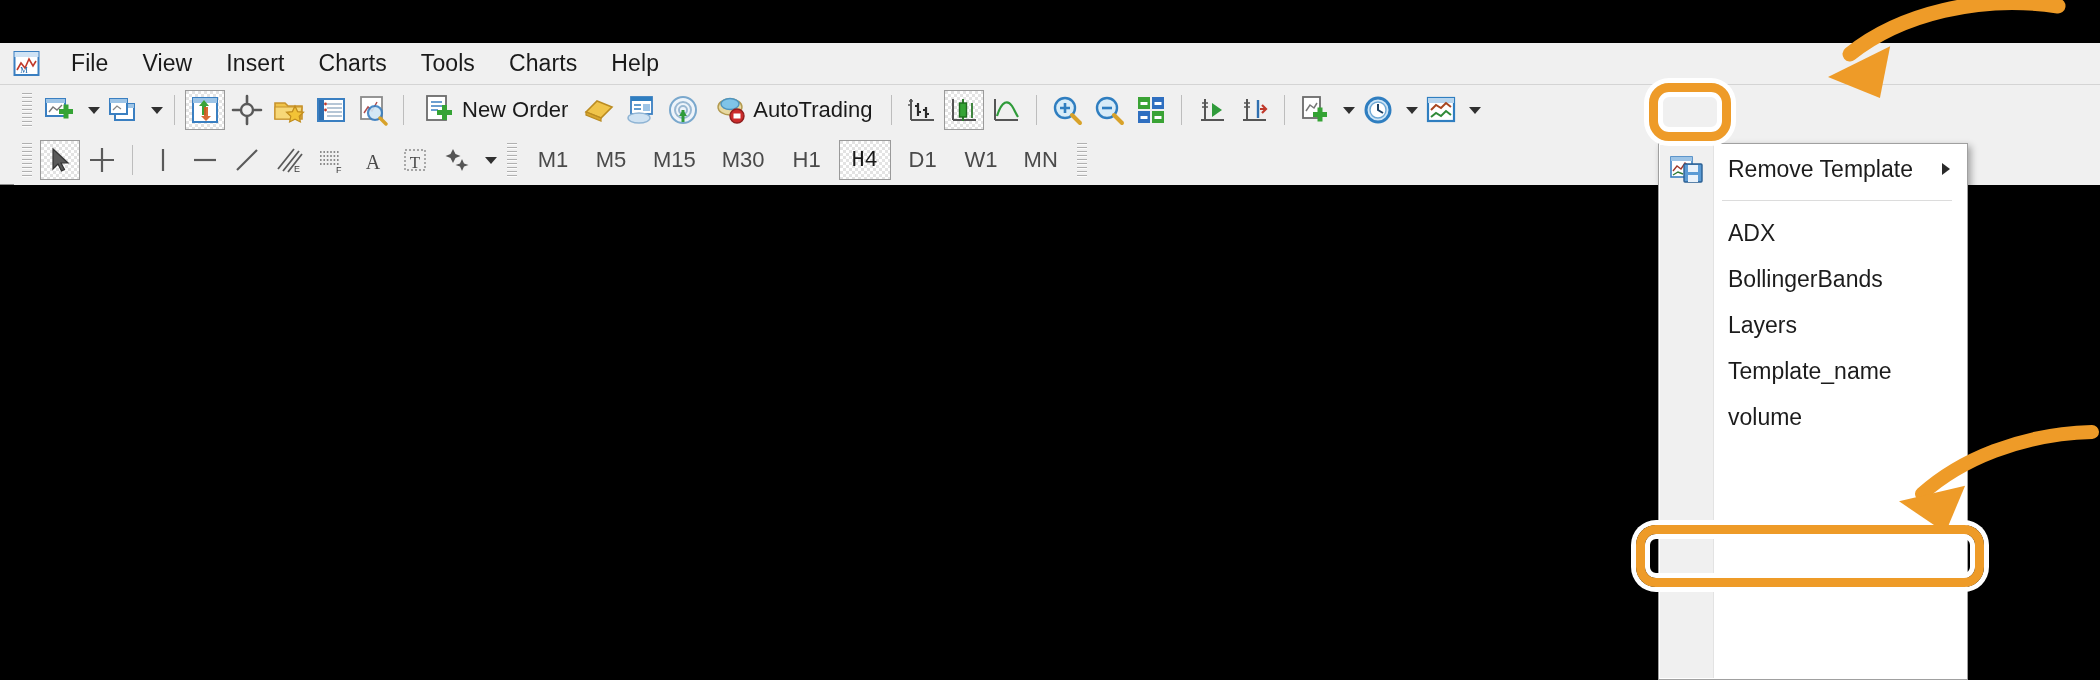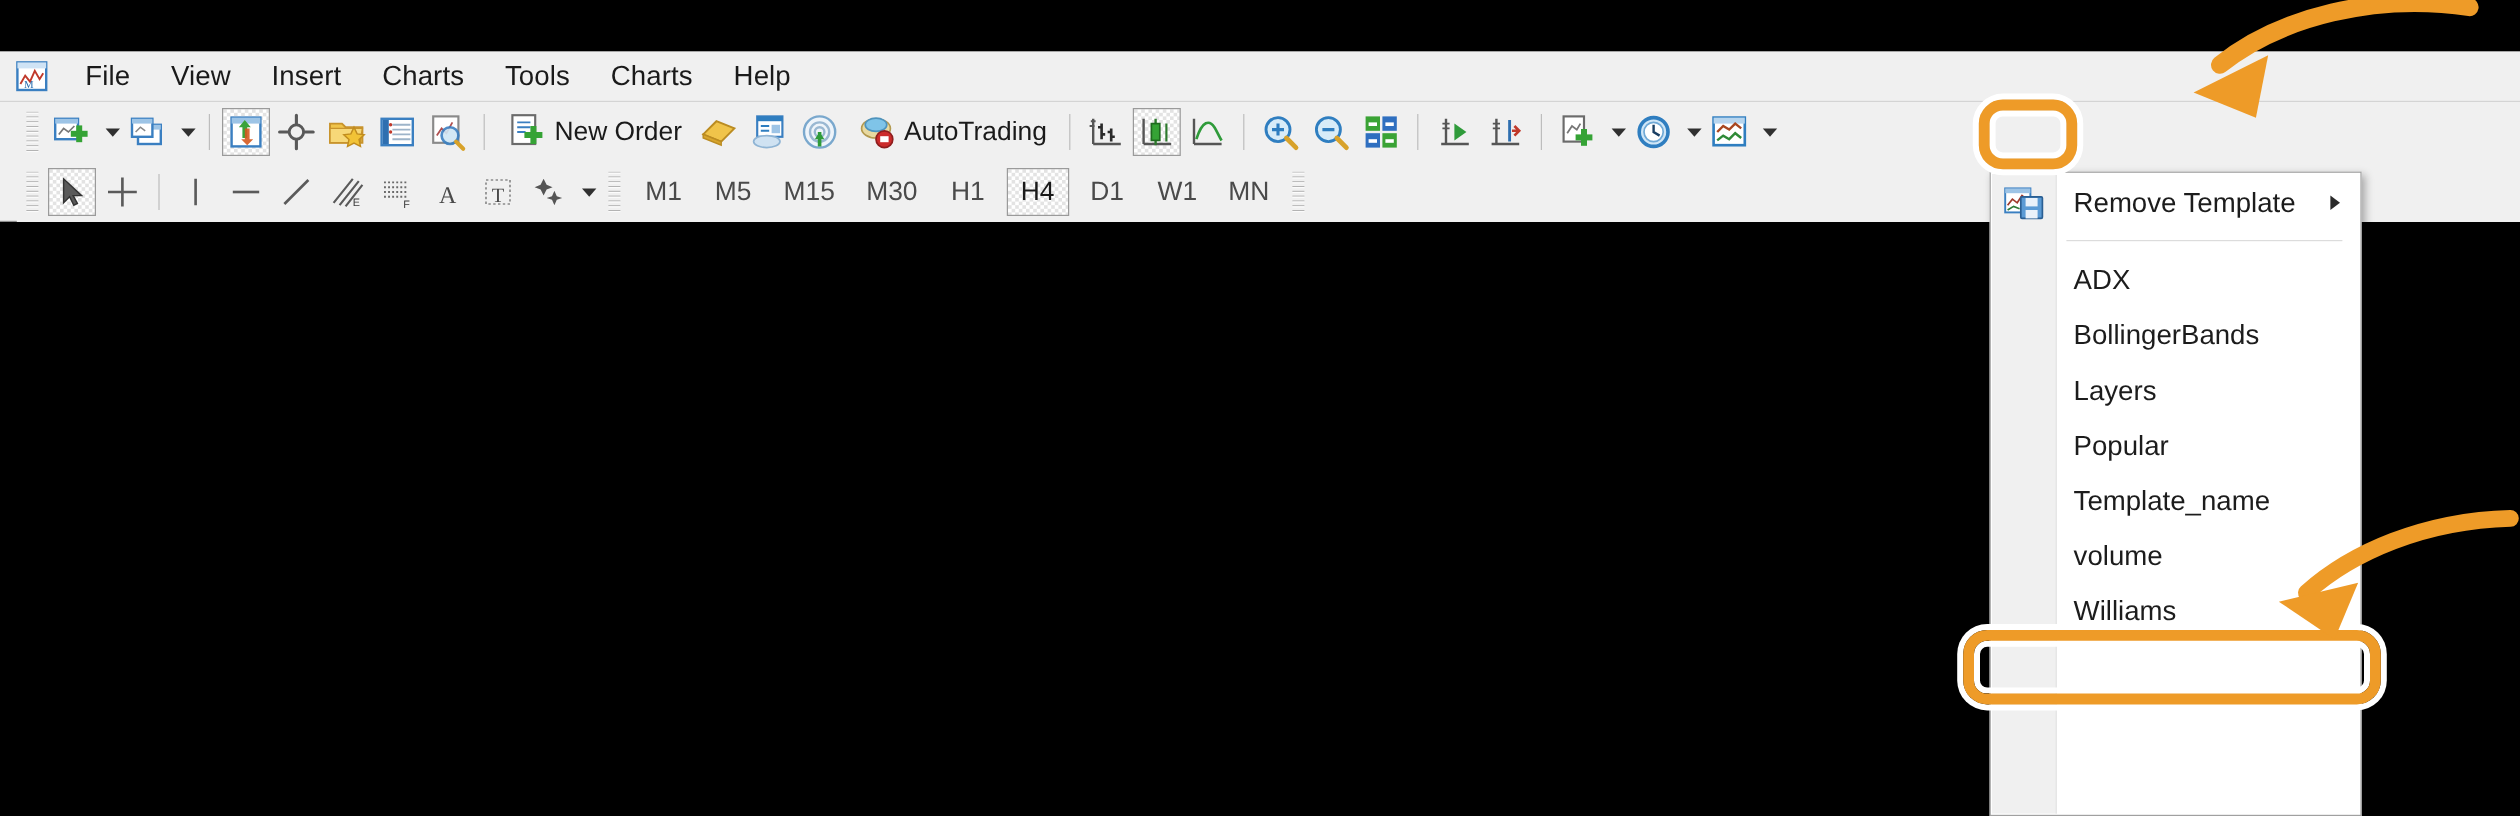--- a/index.html
+++ b/index.html
@@ -81,20 +81,21 @@
   }
   .tf-btn {
     height:40px; min-width:52px; padding:0 9px;
     display:flex; align-items:center; justify-content:center;
     font-size:22px; color:#4a4a4a; border:1px solid transparent;
     margin:0 3px; flex:none; cursor:default;
   }
   .tf-btn.active {
     border:1px solid #9a9a9a; color:#1a1a1a;
     background:repeating-conic-gradient(#ffffff 0 25%, #e3e3e3 0 50%) 0 0/6px 6px;
+    font-family:Liberation Mono, monospace;
   }
 
   
   .chart-area {
     position:absolute; left:0; top:186px; width:2100px; height:494px;
     background:#000;
   }
 
   
   .dropdown {
@@ -526,30 +527,24 @@
         <div class="dd-item">
           <span>ADX</span>
         </div>
         <div class="dd-item">
           <span>BollingerBands</span>
         </div>
         <div class="dd-item">
           <span>Layers</span>
         </div>
         <div class="dd-item">
-          <span>Popular</span>
-        </div>
-        <div class="dd-item">
           <span>Template_name</span>
         </div>
         <div class="dd-item">
           <span>volume</span>
-        </div>
-        <div class="dd-item">
-          <span>Williams</span>
         </div>
       </div>
   </div>
 
   <div class="hl-box" style="left:1649px; top:83px; width:82px; height:58px;"></div>
 
   <div class="hl-box" style="left:1636px; top:525px; width:348px; height:62px;"></div>
 
   <svg class="arrow-svg" style="left:1650px; top:-8px; width:420px; height:140px;" viewBox="0 0 420 140">
     <path d="M408 14 C330 2, 250 22, 200 62" fill="none" stroke="#ee9b28" stroke-width="15" stroke-linecap="round"></path>

